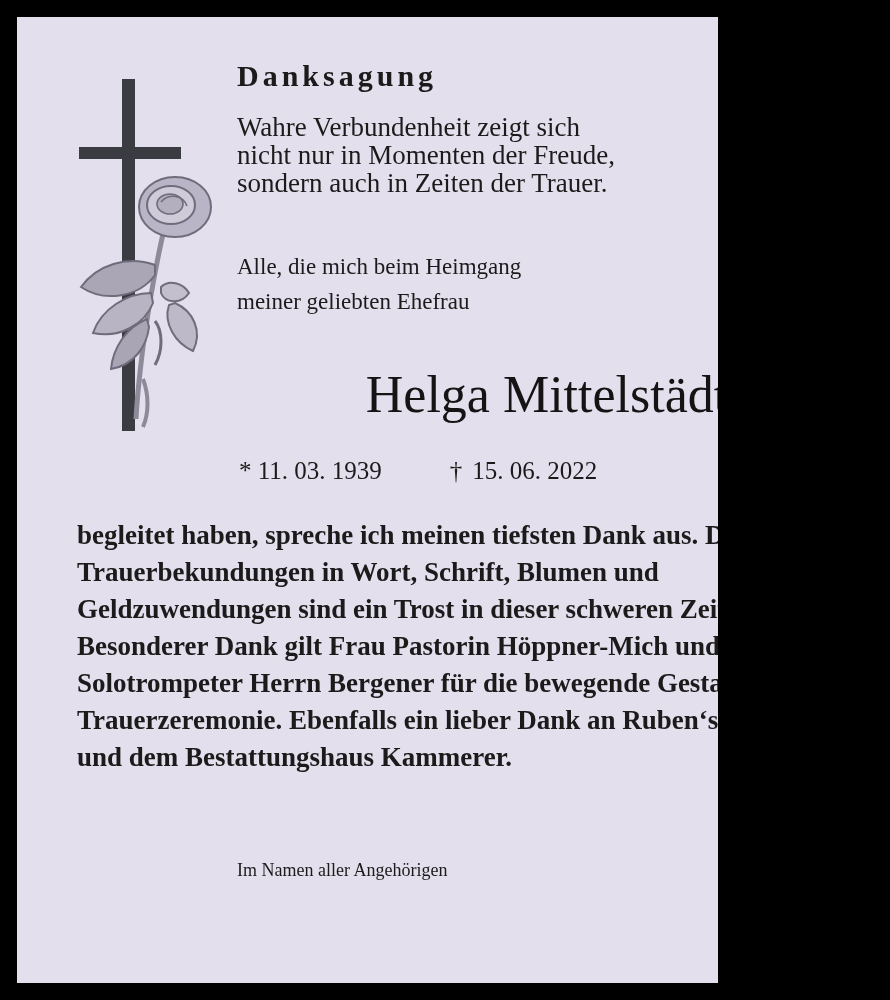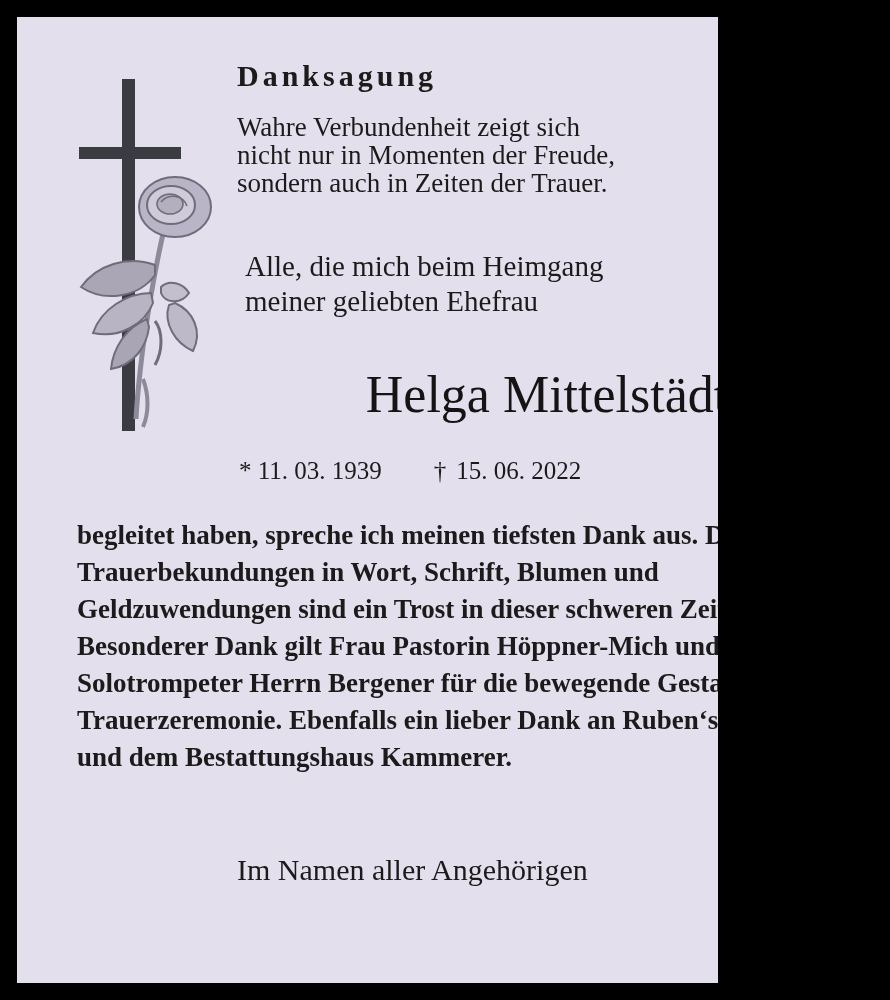--- a/index.html
+++ b/index.html
@@ -37,65 +37,64 @@
     left: 220px;
     top: 96px;
     font-size: 27px;
     line-height: 28px;
     color: #1b1b1b;
   }
   .intro {
     position: absolute;
     left: 220px;
     top: 232px;
-    font-size: 29px;
+    font-size: 23px;
     line-height: 35px;
     color: #1b1b1b;
-    margin-left: 8px;
   }
   .name {
     position: absolute;
     left: 222px;
     top: 348px;
     width: 616px;
     text-align: center;
     font-size: 52px;
     font-weight: normal;
     color: #141414;
     white-space: nowrap;
   }
   .dates {
     position: absolute;
     left: 222px;
     top: 440px;
     width: 420px;
     font-size: 25px;
     color: #1b1b1b;
     display: flex;
-    gap: 52px;
+    gap: 68px;
   }
   .dates .dagger-group {
     display: flex;
     gap: 10px;
   }
   .body-text {
     position: absolute;
     left: 60px;
     top: 500px;
     width: 790px;
     font-size: 27px;
     line-height: 37px;
     color: #1b1b1b;
     font-weight: bold;
   }
   .signoff {
     position: absolute;
     left: 220px;
     top: 836px;
-    font-size: 30px;
+    font-size: 18px;
     line-height: 34px;
     color: #1b1b1b;
   }
   .signoff .sig-name {
     font-weight: bold;
   }
   .place {
     position: absolute;
     left: 60px;
     top: 925px;

